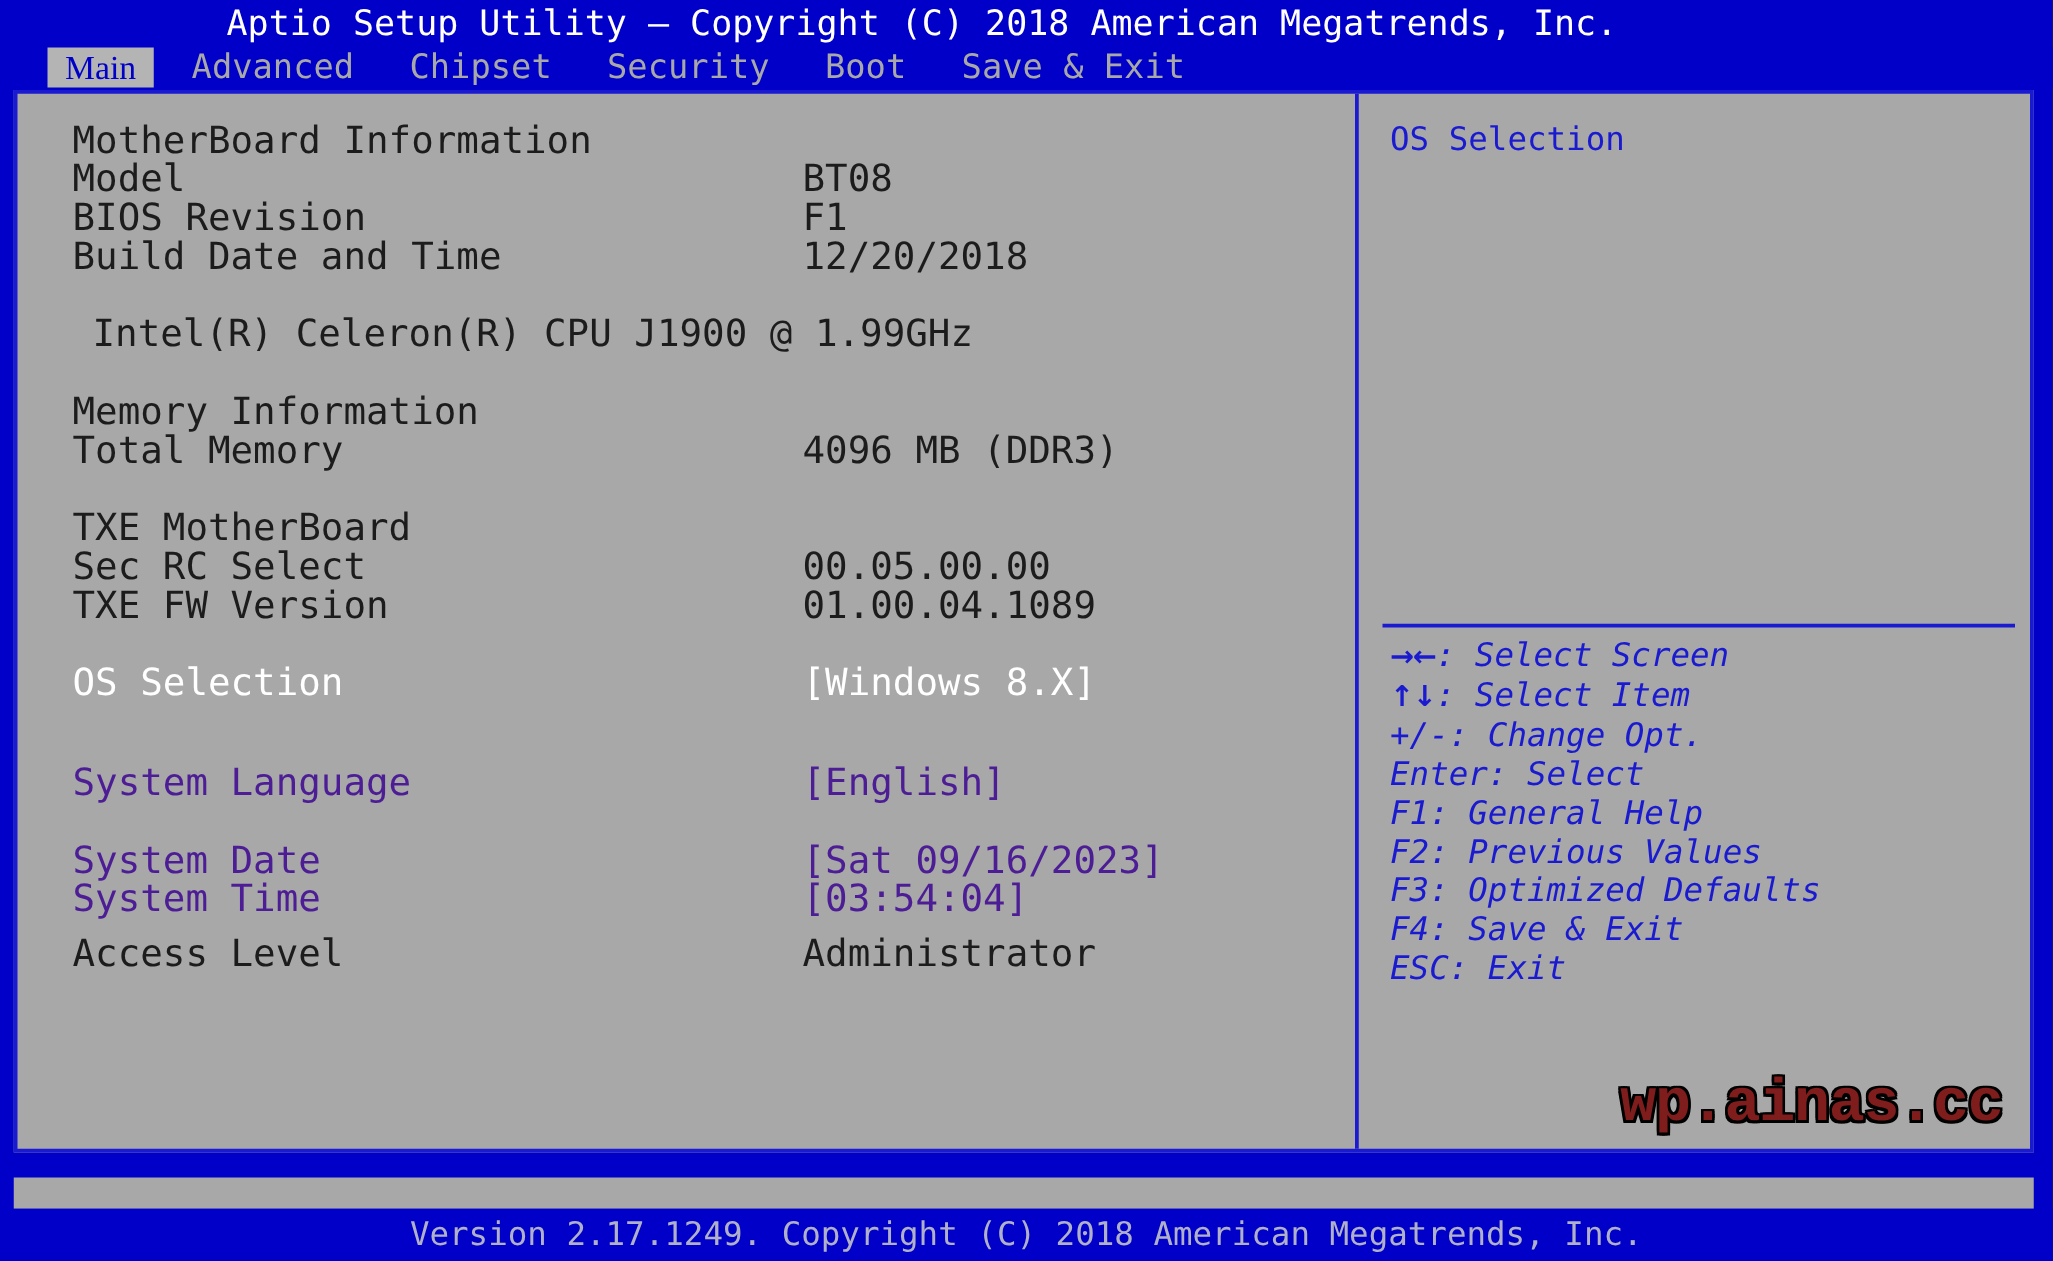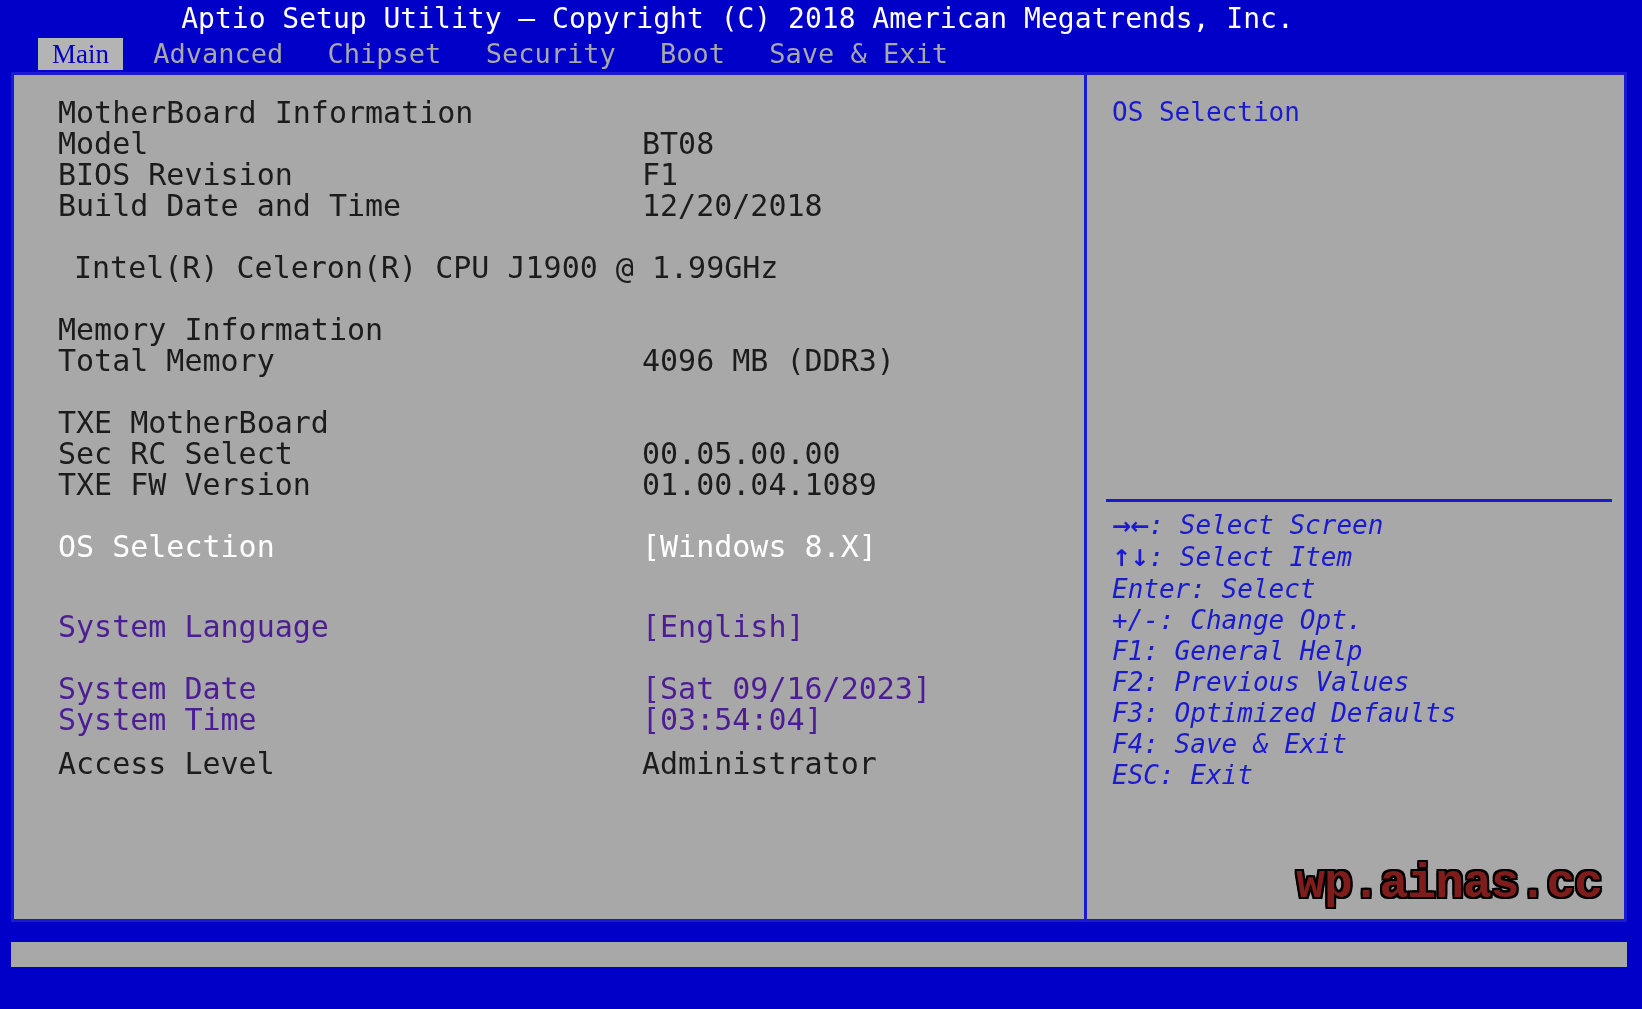--- a/index.html
+++ b/index.html
@@ -308,31 +308,32 @@
 
     <div class="right-pane">
 
       <div class="help-title">OS Selection</div>
 
       <div class="hr"></div>
 
       <div class="legend">
         <div class="legend-row"><span class="keys">→←</span><span>: Select Screen</span></div>
         <div class="legend-row"><span class="keys">↑↓</span><span>: Select Item</span></div>
+        <div class="legend-row">+/-: Change Opt.</div>
         <div class="legend-row">Enter: Select</div>
-        <div class="legend-row">+/-: Change Opt.</div>
         <div class="legend-row">F1: General Help</div>
         <div class="legend-row">F2: Previous Values</div>
         <div class="legend-row">F3: Optimized Defaults</div>
         <div class="legend-row">F4: Save &amp; Exit</div>
         <div class="legend-row">ESC: Exit</div>
       </div>
 
       <div class="watermark">wp.ainas.cc</div>
 
     </div>
 
   </div>
 
   <div class="gap-strip"></div>
 
+  <div class="footer">Version 2.17.1249. Copyright (C) 2018 American Megatrends, Inc.</div>
 
 </div>
 
 </body></html>

